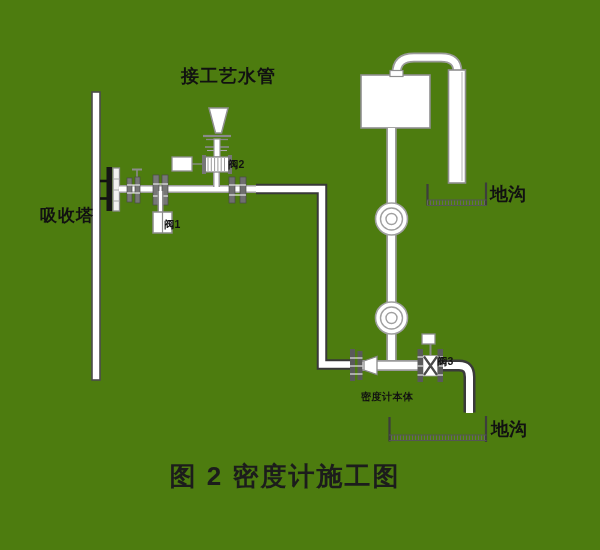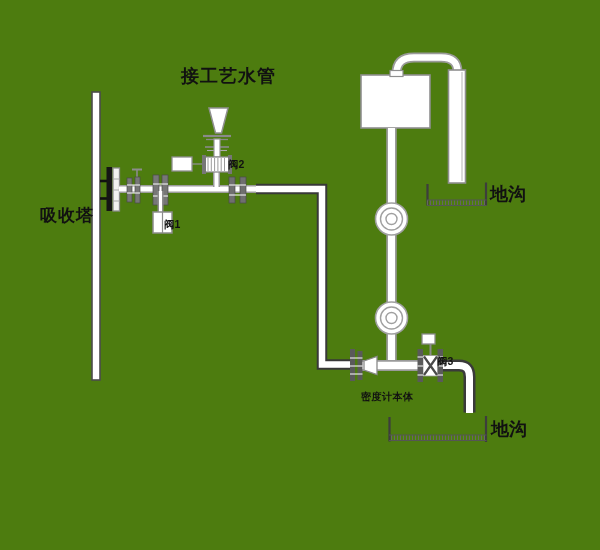--- a/index.html
+++ b/index.html
@@ -194,13 +194,14 @@
   <div class="lbl lbl-trench-l">地沟</div>
 
   <div class="lbl lbl-densi">密度计本体</div>
 
   <div class="lbl lbl-valve lbl-v1">阀1</div>
 
   <div class="lbl lbl-valve lbl-v2">阀2</div>
 
   <div class="lbl lbl-valve lbl-v3">阀3</div>
 
+  <div class="caption">图 2 密度计施工图</div>
 </div>
 
 </body></html>

